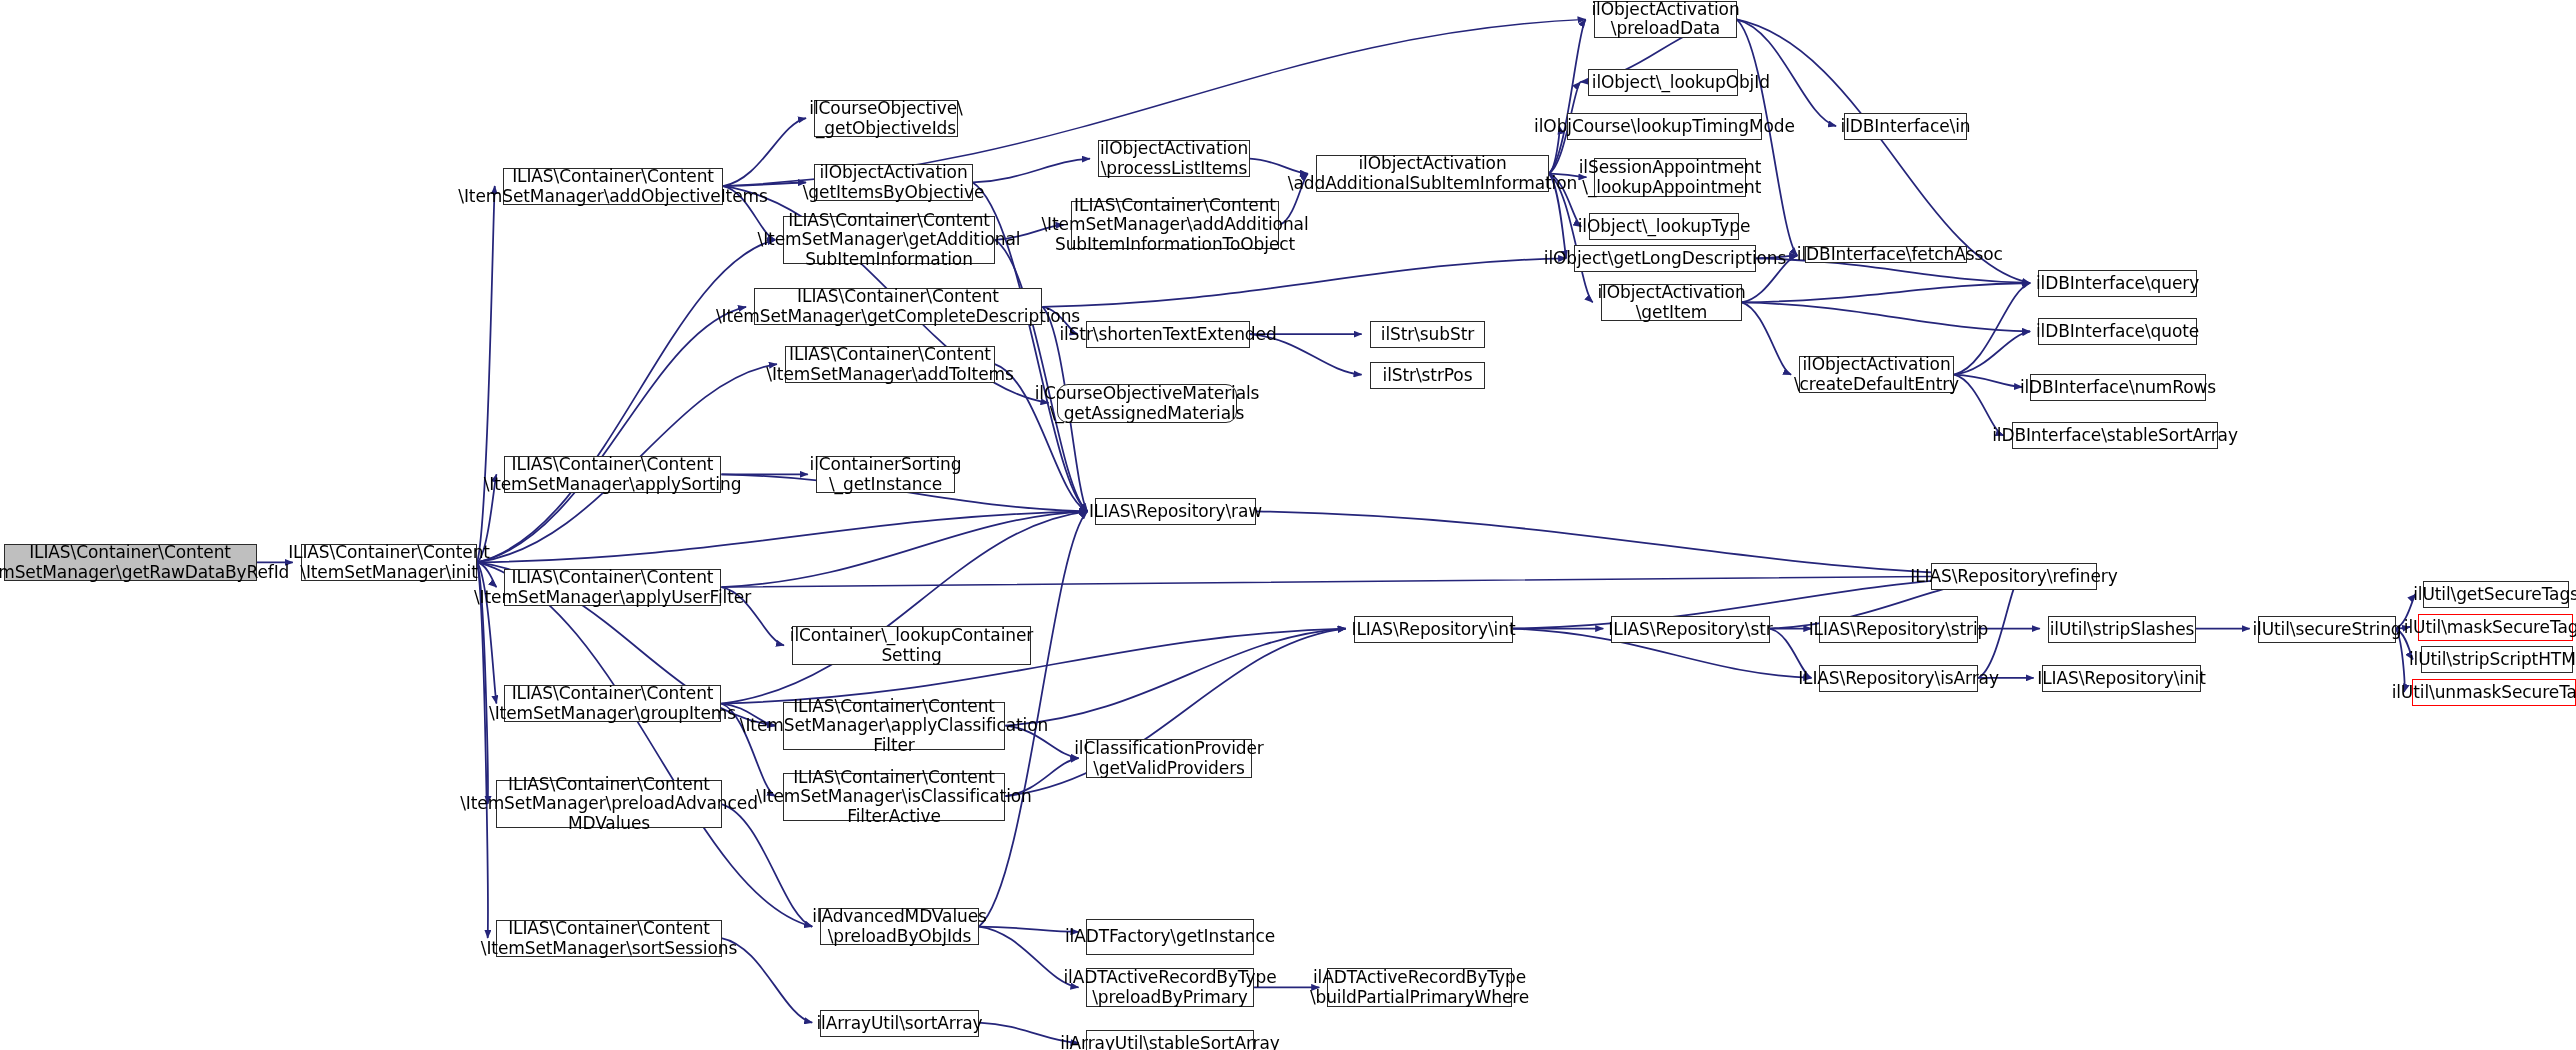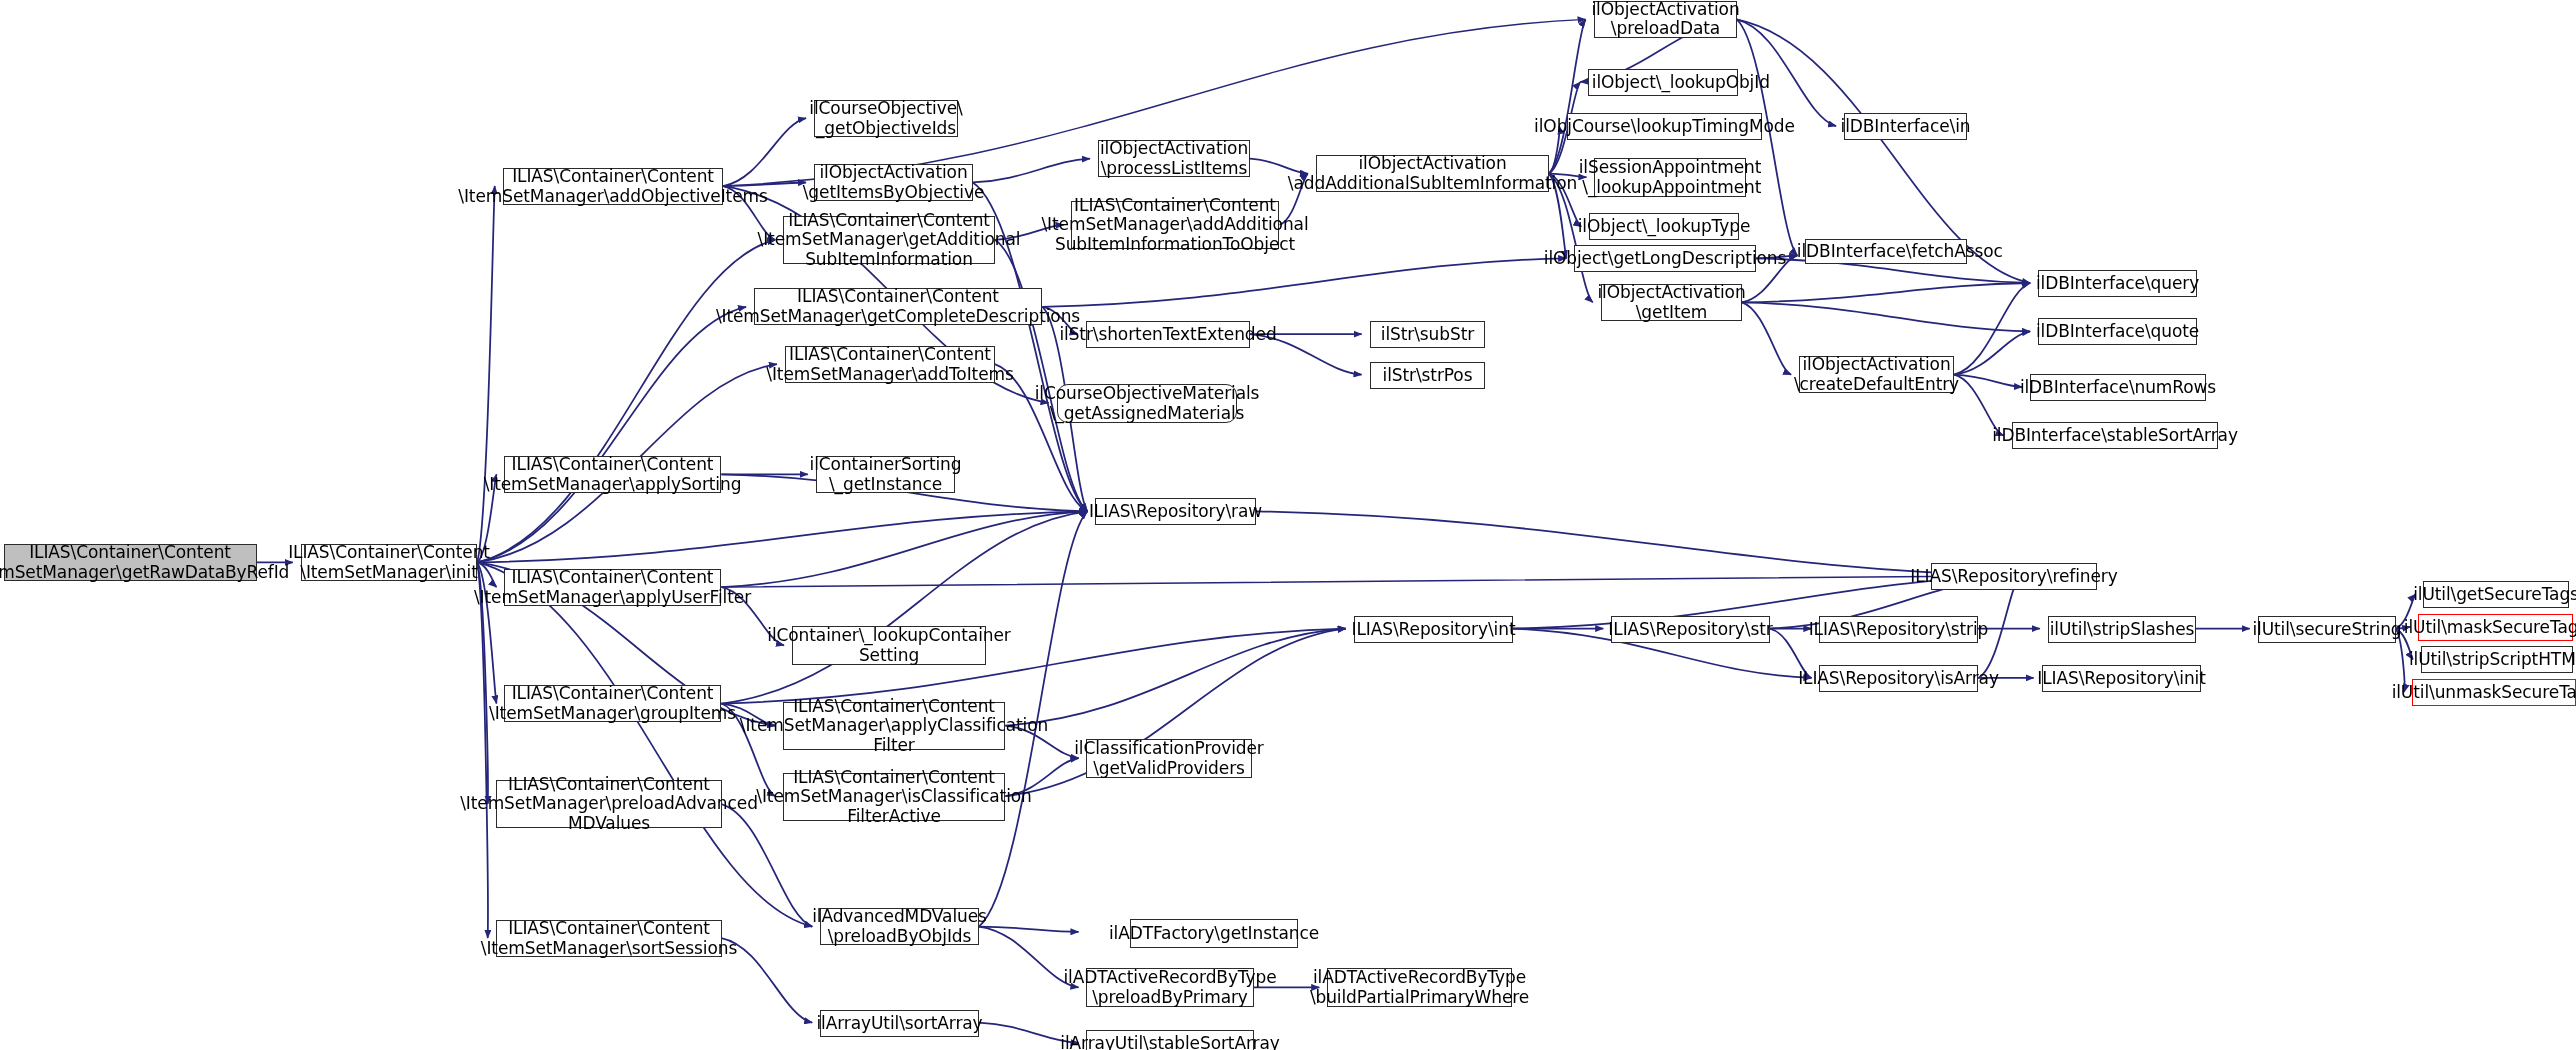--- a/index.html
+++ b/index.html
@@ -171,21 +171,21 @@
 \getItemsByObjective</div>
       <div class="node" style="left: 783px; top: 216px; width: 212px; height: 48px;">ILIAS\Container\Content
 \ItemSetManager\getAdditional
 SubItemInformation</div>
       <div class="node" style="left: 754px; top: 288px; width: 288px; height: 37px;">ILIAS\Container\Content
 \ItemSetManager\getCompleteDescriptions</div>
       <div class="node" style="left: 785px; top: 346px; width: 210px; height: 37px;">ILIAS\Container\Content
 \ItemSetManager\addToItems</div>
       <div class="node" style="left: 816px; top: 456px; width: 139px; height: 37px;">ilContainerSorting
 \_getInstance</div>
-      <div class="node" style="left: 792px; top: 626px; width: 194px; height: 39px;">ilContainer\_lookupContainer
+      <div class="node" style="left: 792px; top: 626px; width: 239px; height: 39px;">ilContainer\_lookupContainer
 Setting</div>
       <div class="node" style="left: 783px; top: 702px; width: 222px; height: 48px;">ILIAS\Container\Content
 \ItemSetManager\applyClassification
 Filter</div>
       <div class="node" style="left: 783px; top: 773px; width: 222px; height: 48px;">ILIAS\Container\Content
 \ItemSetManager\isClassification
 FilterActive</div>
       <div class="node" style="left: 820px; top: 908px; width: 159px; height: 37px;">ilAdvancedMDValues
 \preloadByObjIds</div>
       <div class="node" style="left: 820px; top: 1010px; width: 159px; height: 26.5px;">ilArrayUtil\sortArray</div>
@@ -193,21 +193,21 @@
 \processListItems</div>
       <div class="node" style="left: 1071px; top: 201px; width: 208px; height: 48px;">ILIAS\Container\Content
 \ItemSetManager\addAdditional
 SubItemInformationToObject</div>
       <div class="node" style="left: 1086px; top: 321px; width: 164px; height: 26.5px;">ilStr\shortenTextExtended</div>
       <div class="node" style="left: 1057px; top: 384px; width: 180px; height: 39px; border-radius: 11px;">ilCourseObjectiveMaterials
 \_getAssignedMaterials</div>
       <div class="node" style="left: 1095px; top: 498px; width: 161px; height: 26.5px;">ILIAS\Repository\raw</div>
       <div class="node" style="left: 1086px; top: 739px; width: 166px; height: 39px;">ilClassificationProvider
 \getValidProviders</div>
-      <div class="node" style="left: 1086px; top: 919px; width: 168px; height: 29px; margin-left: 44px;">ilADTFactory\getInstance</div>
+      <div class="node" style="left: 1086px; top: 919px; width: 168px; height: 36px;">ilADTFactory\getInstance</div>
       <div class="node" style="left: 1086px; top: 968px; width: 168px; height: 39px;">ilADTActiveRecordByType
 \preloadByPrimary</div>
       <div class="node" style="left: 1086px; top: 1030px; width: 168px; height: 26.5px;">ilArrayUtil\stableSortArray</div>
       <div class="node" style="left: 1370px; top: 321px; width: 115px; height: 26.5px;">ilStr\subStr</div>
       <div class="node" style="left: 1370px; top: 362px; width: 115px; height: 26.5px;">ilStr\strPos</div>
       <div class="node" style="left: 1316px; top: 155px; width: 233px; height: 37px;">ilObjectActivation
 \addAdditionalSubItemInformation</div>
       <div class="node" style="left: 1327px; top: 968px; width: 185px; height: 39px;">ilADTActiveRecordByType
 \buildPartialPrimaryWhere</div>
       <div class="node" style="left: 1354px; top: 616px; width: 159px; height: 26.5px;">ILIAS\Repository\int</div>
@@ -215,21 +215,21 @@
 \preloadData</div>
       <div class="node" style="left: 1588px; top: 69px; width: 150px; height: 26.5px; padding-left: 40px;">ilObject\_lookupObjId</div>
       <div class="node" style="left: 1567px; top: 113px; width: 195px; height: 26.5px;">ilObjCourse\lookupTimingMode</div>
       <div class="node" style="left: 1594px; top: 158px; width: 152px; height: 39px; text-align: right;">ilSessionAppointment
 \_lookupAppointment</div>
       <div class="node" style="left: 1589px; top: 213px; width: 150px; height: 26.5px;">ilObject\_lookupType</div>
       <div class="node" style="left: 1574px; top: 245px; width: 182px; height: 26.5px;">ilObject\getLongDescriptions</div>
       <div class="node" style="left: 1601px; top: 284px; width: 141px; height: 37px;">ilObjectActivation
 \getItem</div>
       <div class="node" style="left: 1844px; top: 113px; width: 123px; height: 26.5px;">ilDBInterface\in</div>
-      <div class="node" style="left: 1805px; top: 239px; width: 162px; height: 25px; padding-left: 32px;">ilDBInterface\fetchAssoc</div>
+      <div class="node" style="left: 1805px; top: 246px; width: 162px; height: 17px; padding-left: 32px;">ilDBInterface\fetchAssoc</div>
       <div class="node" style="left: 1799px; top: 356px; width: 155px; height: 37px;">ilObjectActivation
 \createDefaultEntry</div>
       <div class="node" style="left: 2038px; top: 270px; width: 159px; height: 26.5px;">ilDBInterface\query</div>
       <div class="node" style="left: 2038px; top: 318px; width: 159px; height: 26.5px;">ilDBInterface\quote</div>
       <div class="node" style="left: 2030px; top: 374px; width: 176px; height: 26.5px;">ilDBInterface\numRows</div>
       <div class="node" style="left: 2012px; top: 422px; width: 206px; height: 26.5px;">ilDBInterface\stableSortArray</div>
       <div class="node" style="left: 1611px; top: 616px; width: 159px; height: 26.5px;">ILIAS\Repository\str</div>
       <div class="node" style="left: 1819px; top: 616px; width: 159px; height: 26.5px;">ILIAS\Repository\strip</div>
       <div class="node" style="left: 1819px; top: 665px; width: 159px; height: 26.5px;">ILIAS\Repository\isArray</div>
       <div class="node" style="left: 2042px; top: 665px; width: 159px; height: 26.5px;">ILIAS\Repository\init</div>

